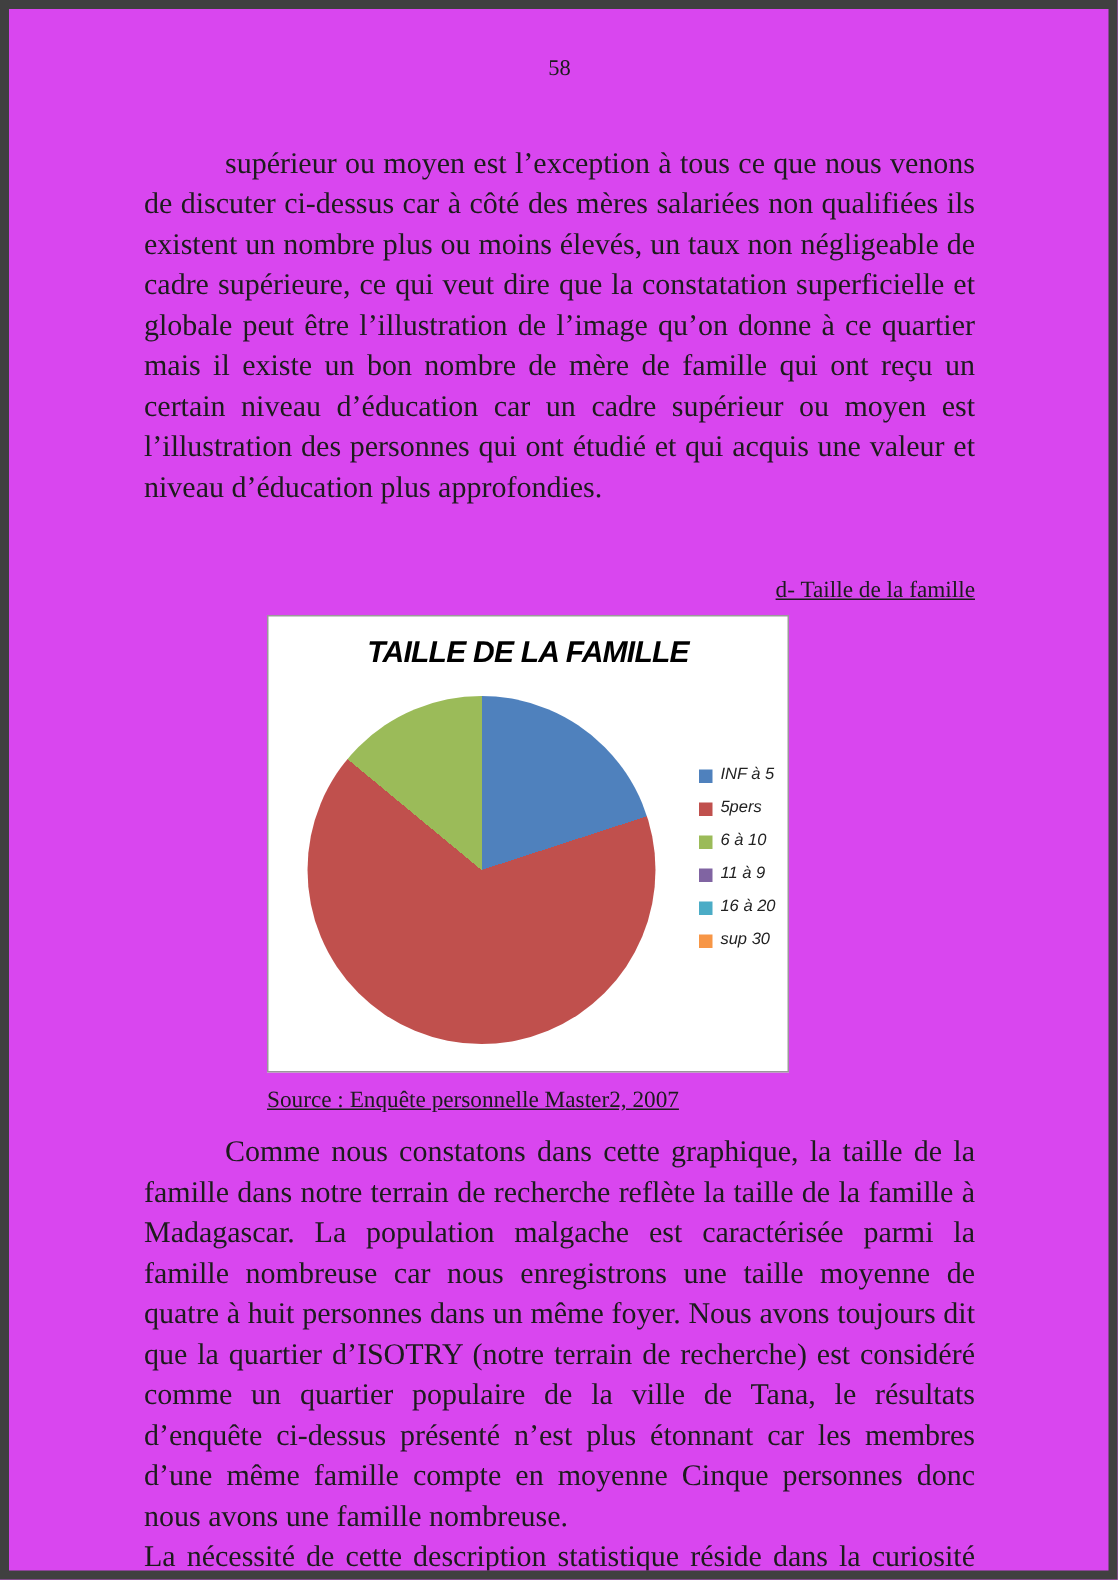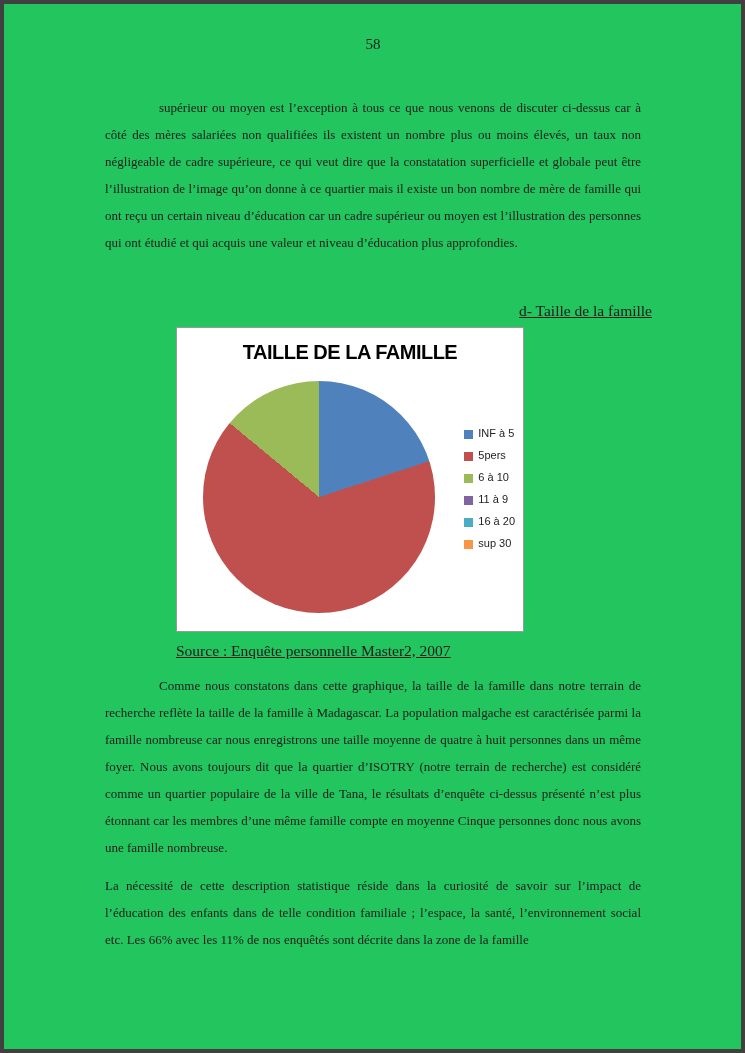--- a/index.html
+++ b/index.html
@@ -6,57 +6,58 @@
   body{
     width:745px;height:1053px;
     background:#8a8a8a;
     font-family:"Liberation Serif", serif;
     position:relative;
   }
   .page{
     position:absolute;left:0;top:0;
     width:745px;height:1053px;
     box-sizing:border-box;
-    border:4px solid #404040;
-    background:#22c55e;
+    border:6px solid #404040;
+    background:#d946ef;
     overflow:hidden;
     color:#1c1c1c;
   }
   .inner{
     padding:0 89px 0 90px;
   }
   .page-number{
     text-align:center;
     font-size:15px;
     margin-top:32px;
   }
   .body-par{
-    font-size:13px;
+    font-size:20px;
     line-height:27px;
     text-align:justify;
-    margin:11px;
+    margin:0;
   }
   .indent{ text-indent:54px; }
   .par1{ margin-top:41px; }
   .section-heading{
     margin-top:46px;
     margin-left:82px;
     font-size:15.5px;
     text-decoration:underline;
     text-align:right;
   }
   .chart-box{
     margin-top:7px;
     margin-left:82px;
     width:348px;
     height:305px;
     border:1px solid #9a9a9a;
     position:relative;
     background:#ffffff;
     box-sizing:border-box;
+    font-style:italic;
   }
   .chart-title{
     font-family:"Liberation Sans", sans-serif;
     font-weight:bold;
     font-size:20px;
     letter-spacing:-0.5px;
     color:#000;
     text-align:center;
     padding-top:13px;
   }

